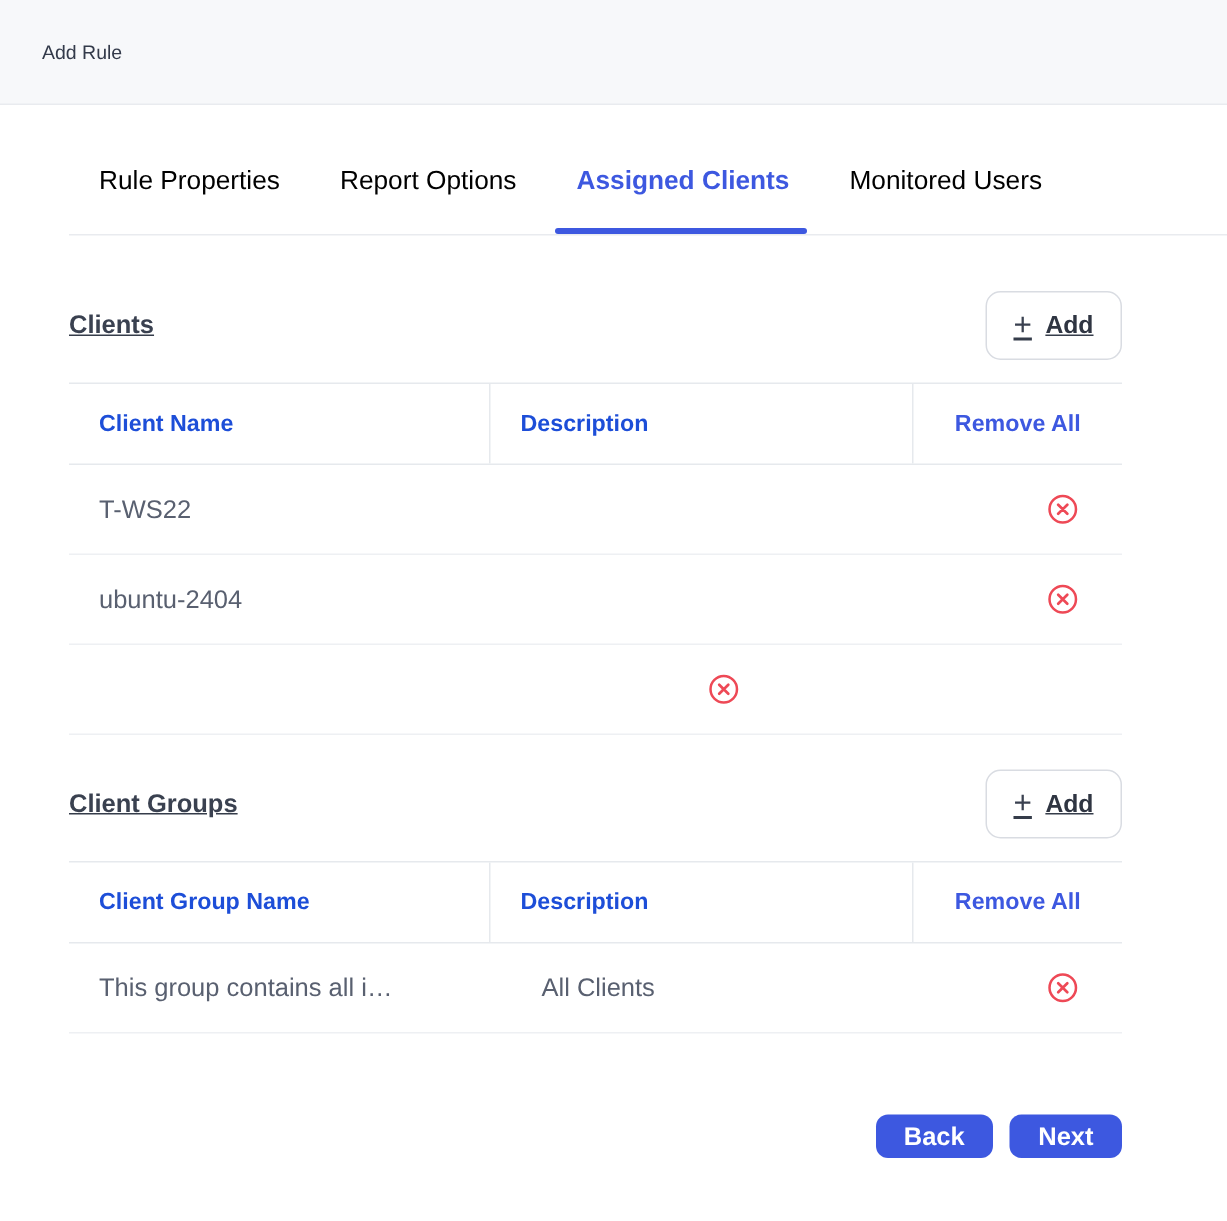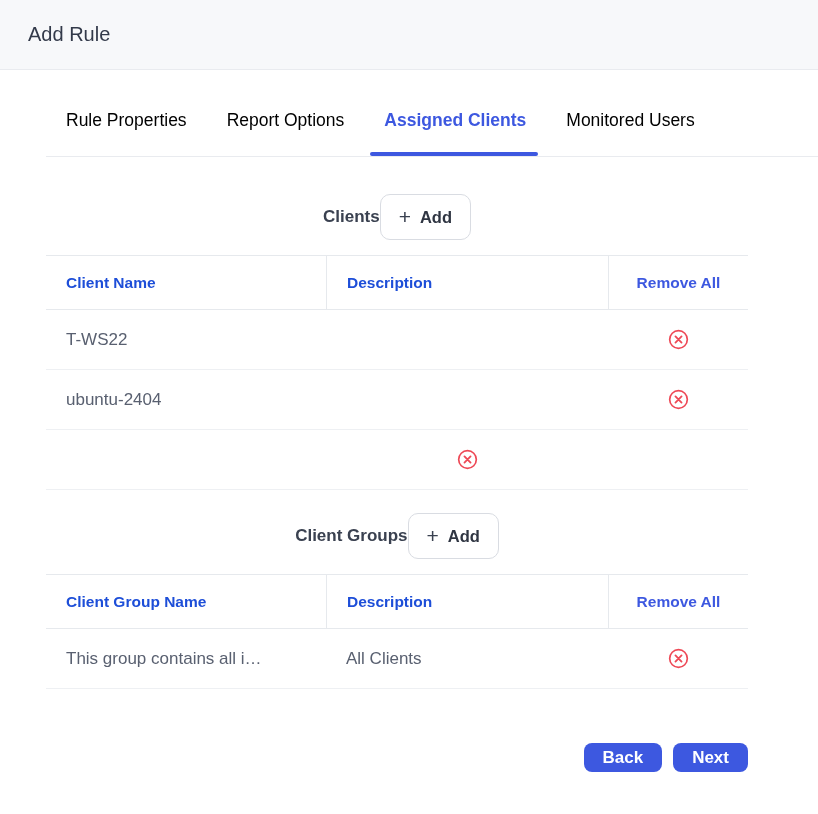--- a/index.html
+++ b/index.html
@@ -2,55 +2,55 @@
 <html><head>
 <meta charset="utf-8">
 <style>
   * { margin:0; padding:0; box-sizing:border-box; }
   html,body { width:818px; height:814px; background:#ffffff;
     font-family:"Liberation Sans", sans-serif; color:#353c4a; overflow:hidden; }
 
   
   .topbar { height:70px; background:#f7f8fa; border-bottom:1px solid #e9ebef;
     display:flex; align-items:center; padding-left:28px; }
-  .topbar-title { font-size:20px; font-weight:500; color:#333a4a; }
+  .topbar-title { font-size:13px; font-weight:500; color:#333a4a; }
 
   
   .tabs { margin-left:46px; margin-top:40px; border-bottom:1px solid #e9ebef;
     display:flex; height:47px; }
   .tab { padding:0 20px; display:flex; align-items:flex-start; cursor:pointer;
     font-size:17.5px; color:#000000; position:relative; white-space:nowrap; }
   .tab.active { color:#3d58e0; font-weight:700; }
   .tab.active::after { content:""; position:absolute; left:6px; right:8px;
     bottom:0; height:4px; border-radius:3px; background:#3d58e0; }
 
   
   .main { margin-left:46px; width:702px; }
 
   .section-head { margin-top:37px; height:46px; display:flex;
-    align-items:center; justify-content:center; }
+    align-items:center; justify-content:space-between;text-decoration:underline; }
   .section-title { font-size:17px; font-weight:700; color:#3a4150; }
   .add-btn { height:46px; background:#fff; border:1px solid #d9dce2;
     border-radius:10px; display:flex; align-items:center; gap:9px;
     padding:0 18px; cursor:pointer; font-size:16.5px; font-weight:600;
     color:#2f3542; }
   .add-btn .plus { font-size:21px; font-weight:300; color:#3a4150;
     line-height:1; margin-top:-2px; }
 
   
   .table { margin-top:15px; width:702px; }
   .thead { display:grid; grid-template-columns:280px 282px 140px; height:55px;
     border-top:1px solid #e6e9ed; border-bottom:1px solid #e6e9ed; }
   .th { display:flex; align-items:center; padding-left:20px; font-size:15.5px;
     font-weight:700; color:#1d4ed8; }
   .th + .th { border-left:1px solid #e6e9ed; }
   .th.remove-all { justify-content:center; padding-left:0; color:#3d58e0;
     cursor:pointer; }
   .trow { display:grid; grid-template-columns:280px 282px 140px; height:60px;
-    border-bottom:1px solid #eef0f3; }
+    border-bottom:1px solid #eef0f3;gap:15px; }
   .td { display:flex; align-items:center; padding-left:20px; font-size:17px;
     color:#596070; overflow:hidden; white-space:nowrap; }
   .td.icon-cell { justify-content:center; padding-left:0; }
   .remove-btn { width:22px; height:22px; display:flex; align-items:center;
     justify-content:center; cursor:pointer; background:none; border:none; }
 
   
   .footer { margin-top:54px; display:flex; justify-content:flex-end; gap:11px; }
   .btn-primary { height:29px; background:#3d58e0; color:#ffffff; border:none;
     border-radius:8px; font-family:"Liberation Sans", sans-serif;

